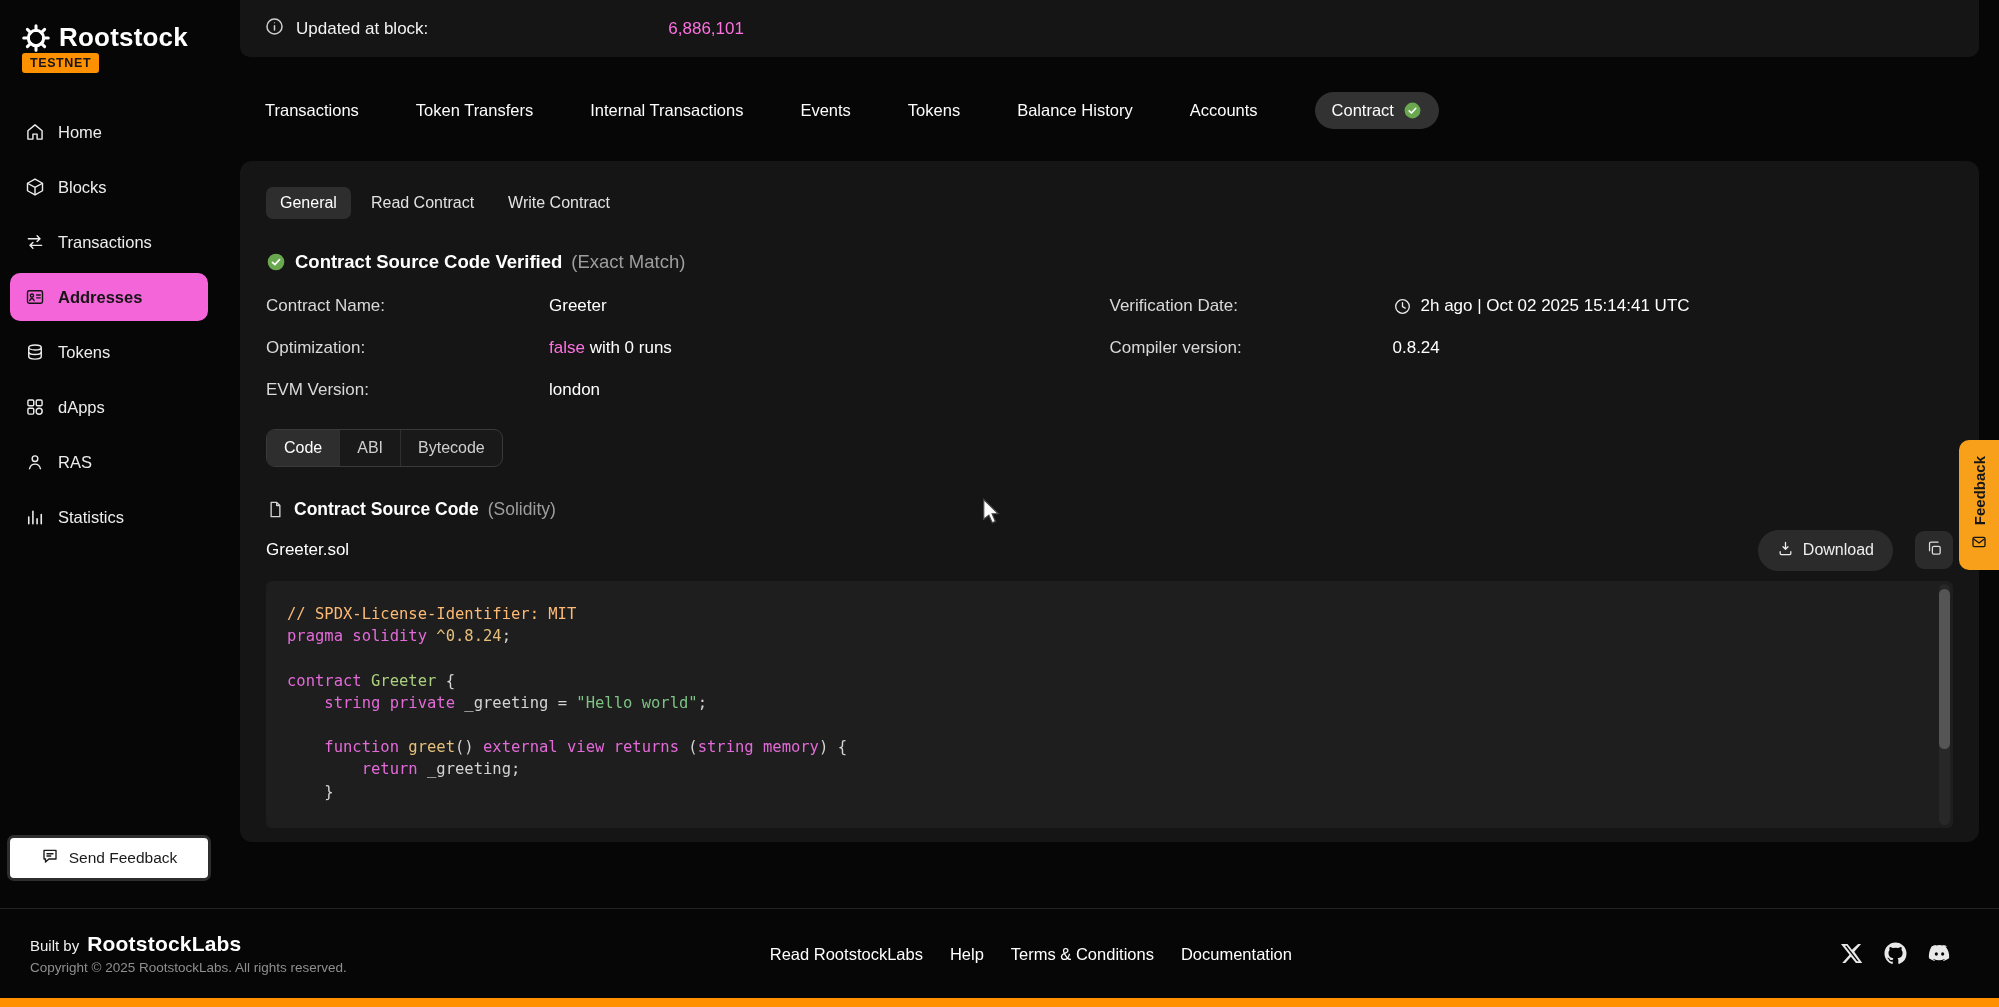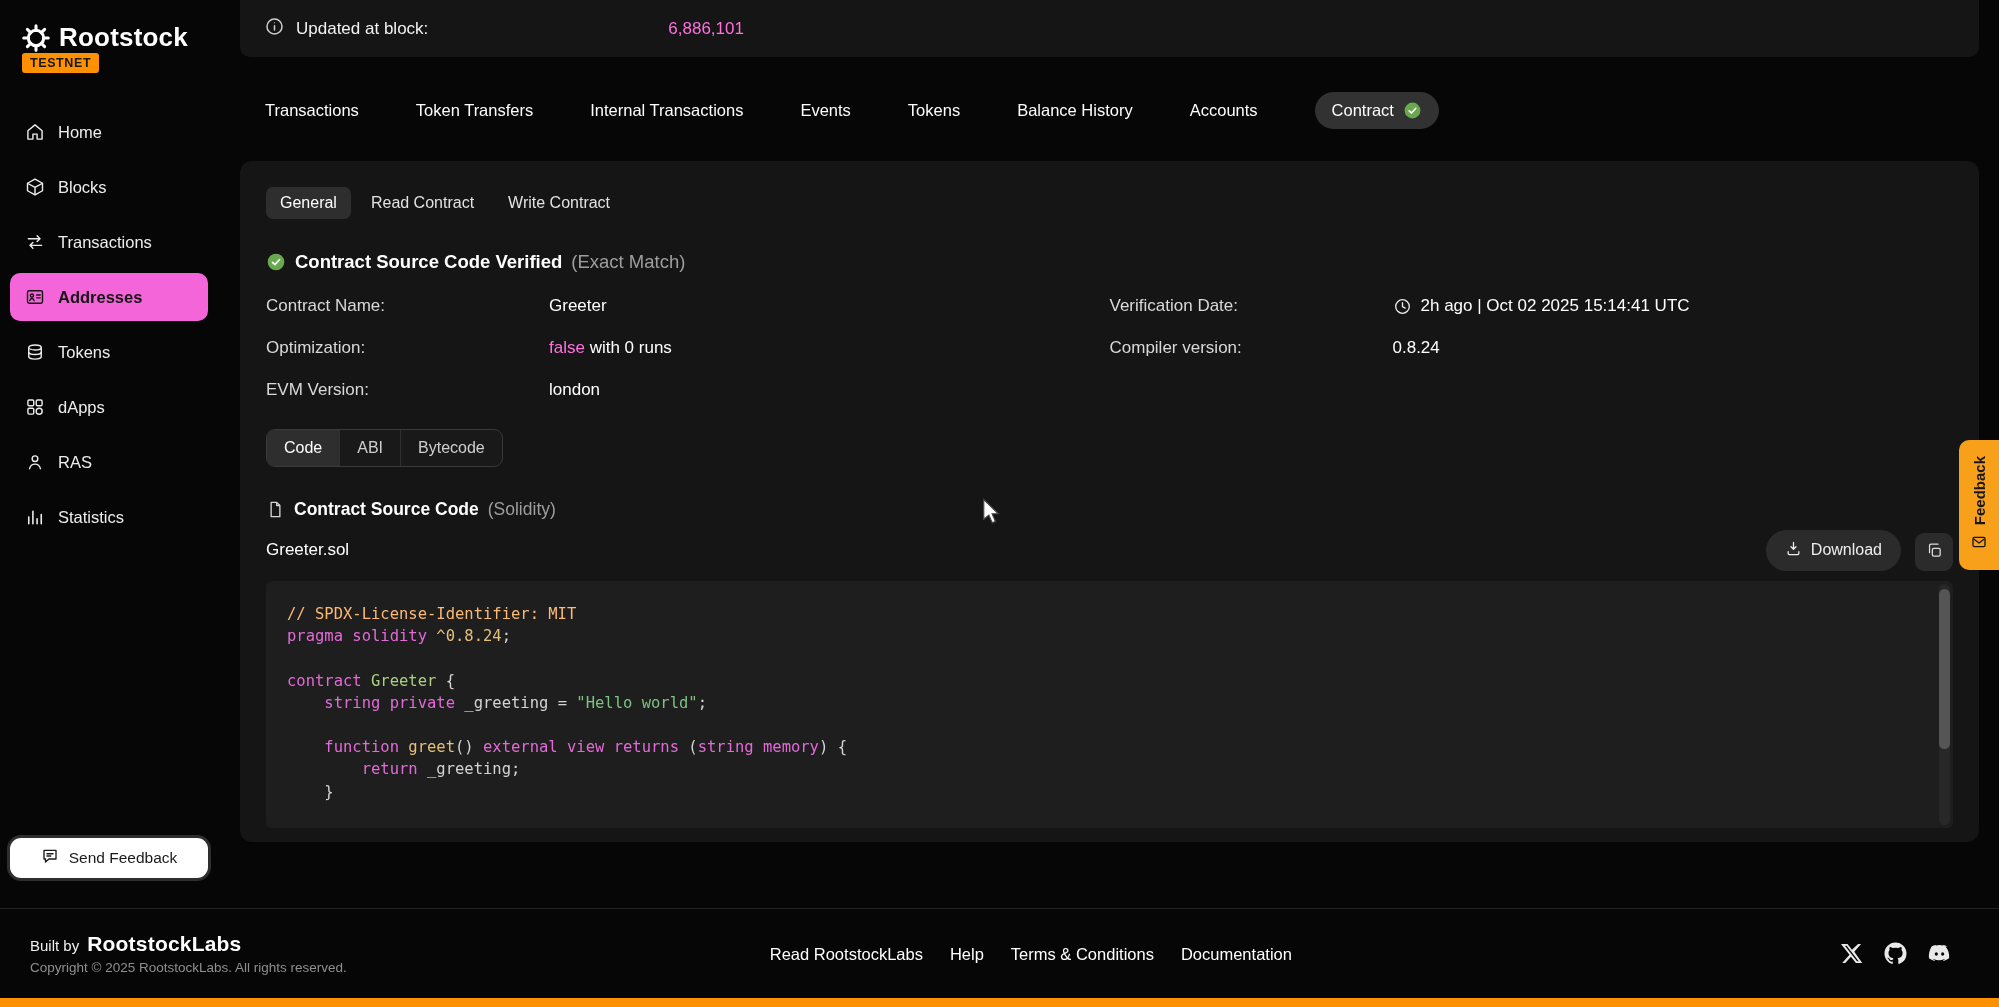--- a/index.html
+++ b/index.html
@@ -12,21 +12,21 @@
   .logo-block{padding:0 12px}
   .logo-row{display:flex;align-items:center;gap:9px}
   .logo-icon svg{width:28px;height:28px;display:block}
   .logo-text{font-size:26px;font-weight:700;color:#fff;letter-spacing:.2px}
   .testnet-badge{display:inline-block;background:#ff9100;color:#161616;font-size:12.5px;font-weight:700;letter-spacing:.6px;padding:3px 8px;border-radius:3px}
   .nav{display:flex;flex-direction:column;gap:7px;margin-top:35px}
   .nav-item{display:flex;align-items:center;gap:13px;height:48px;padding:0 15px;border-radius:10px;color:#ededed;font-size:16.5px;cursor:pointer}
   .nav-item .icon{display:flex}
   .nav-item svg{width:20px;height:20px}
   .nav-item.active{background:#f565da;color:#141414;font-weight:600}
-  .send-feedback{margin-top:auto;height:40px;border:none;border-radius:11px;background:#ffffff;color:#1a1a1a;display:flex;align-items:center;justify-content:center;gap:10px;font-size:15.5px;font-family:inherit;cursor:pointer;box-shadow:0 0 0 3px #2e2e2e}
+  .send-feedback{margin-top:auto;height:40px;border:none;border-radius:4px;background:#ffffff;color:#1a1a1a;display:flex;align-items:center;justify-content:center;gap:10px;font-size:15.5px;font-family:inherit;cursor:pointer;box-shadow:0 0 0 3px #2e2e2e}
   .send-feedback svg{width:18px;height:18px}
 
   
   .main{flex:1;padding:0 20px 0 22px;min-width:0}
   .topcard{height:57px;background:#151515;border-radius:0 0 10px 10px;display:flex;align-items:center;padding:0 24px}
   .topcard .icon svg{width:21px;height:21px;color:#cfcfcf}
   .topbar-label{margin-left:11px;font-size:17px;color:#f2f2f2}
   .topbar-value{margin-left:240px;font-size:17px;color:#ff71e1;cursor:pointer}
 
   .tabs{display:flex;align-items:center;gap:57px;height:40px;margin:33px 0 31px 25px}
@@ -55,21 +55,21 @@
   .code-tab:last-child{border-right:none}
   .code-tab.active{background:#2e2e2e;color:#fff}
 
   .source-head{display:flex;align-items:center;gap:9px;margin-top:30px;height:24px}
   .source-head .icon svg{width:19px;height:19px;color:#d6d6d6;display:block}
   .source-title{font-size:17.5px;font-weight:700;color:#fff}
   .source-sub{font-size:17.5px;color:#9e9e9e}
 
   .file-row{display:flex;align-items:center;justify-content:space-between;margin-top:6px;height:46px}
   .file-name{font-size:17px;color:#fff}
-  .file-actions{display:flex;align-items:flex-end;gap:14px}
+  .file-actions{display:flex;align-items:center;gap:22px}
   .download-btn{display:flex;align-items:center;gap:9px;background:#2b2b2b;border:none;color:#eee;font-size:16px;font-family:inherit;padding:10px 19px;border-radius:21px;cursor:pointer}
   .download-btn svg{width:17px;height:17px}
   .copy-btn{width:38px;height:38px;border:none;border-radius:9px;background:#2b2b2b;color:#ddd;display:flex;align-items:center;justify-content:center;cursor:pointer}
   .copy-btn svg{width:17px;height:17px}
 
   .code-block{position:relative;margin-top:8px;background:#1e1e1e;border-radius:6px;height:247px;overflow:hidden;padding:22px 28px 0 21px}
   .code-line{font-family:"DejaVu Sans Mono",monospace;font-size:15.5px;line-height:22.2px;white-space:pre;color:#d4d4d4}
   .tok-kw{color:#e36ad8}
   .tok-com{color:#fdba74}
   .tok-type{color:#a9d17f}

